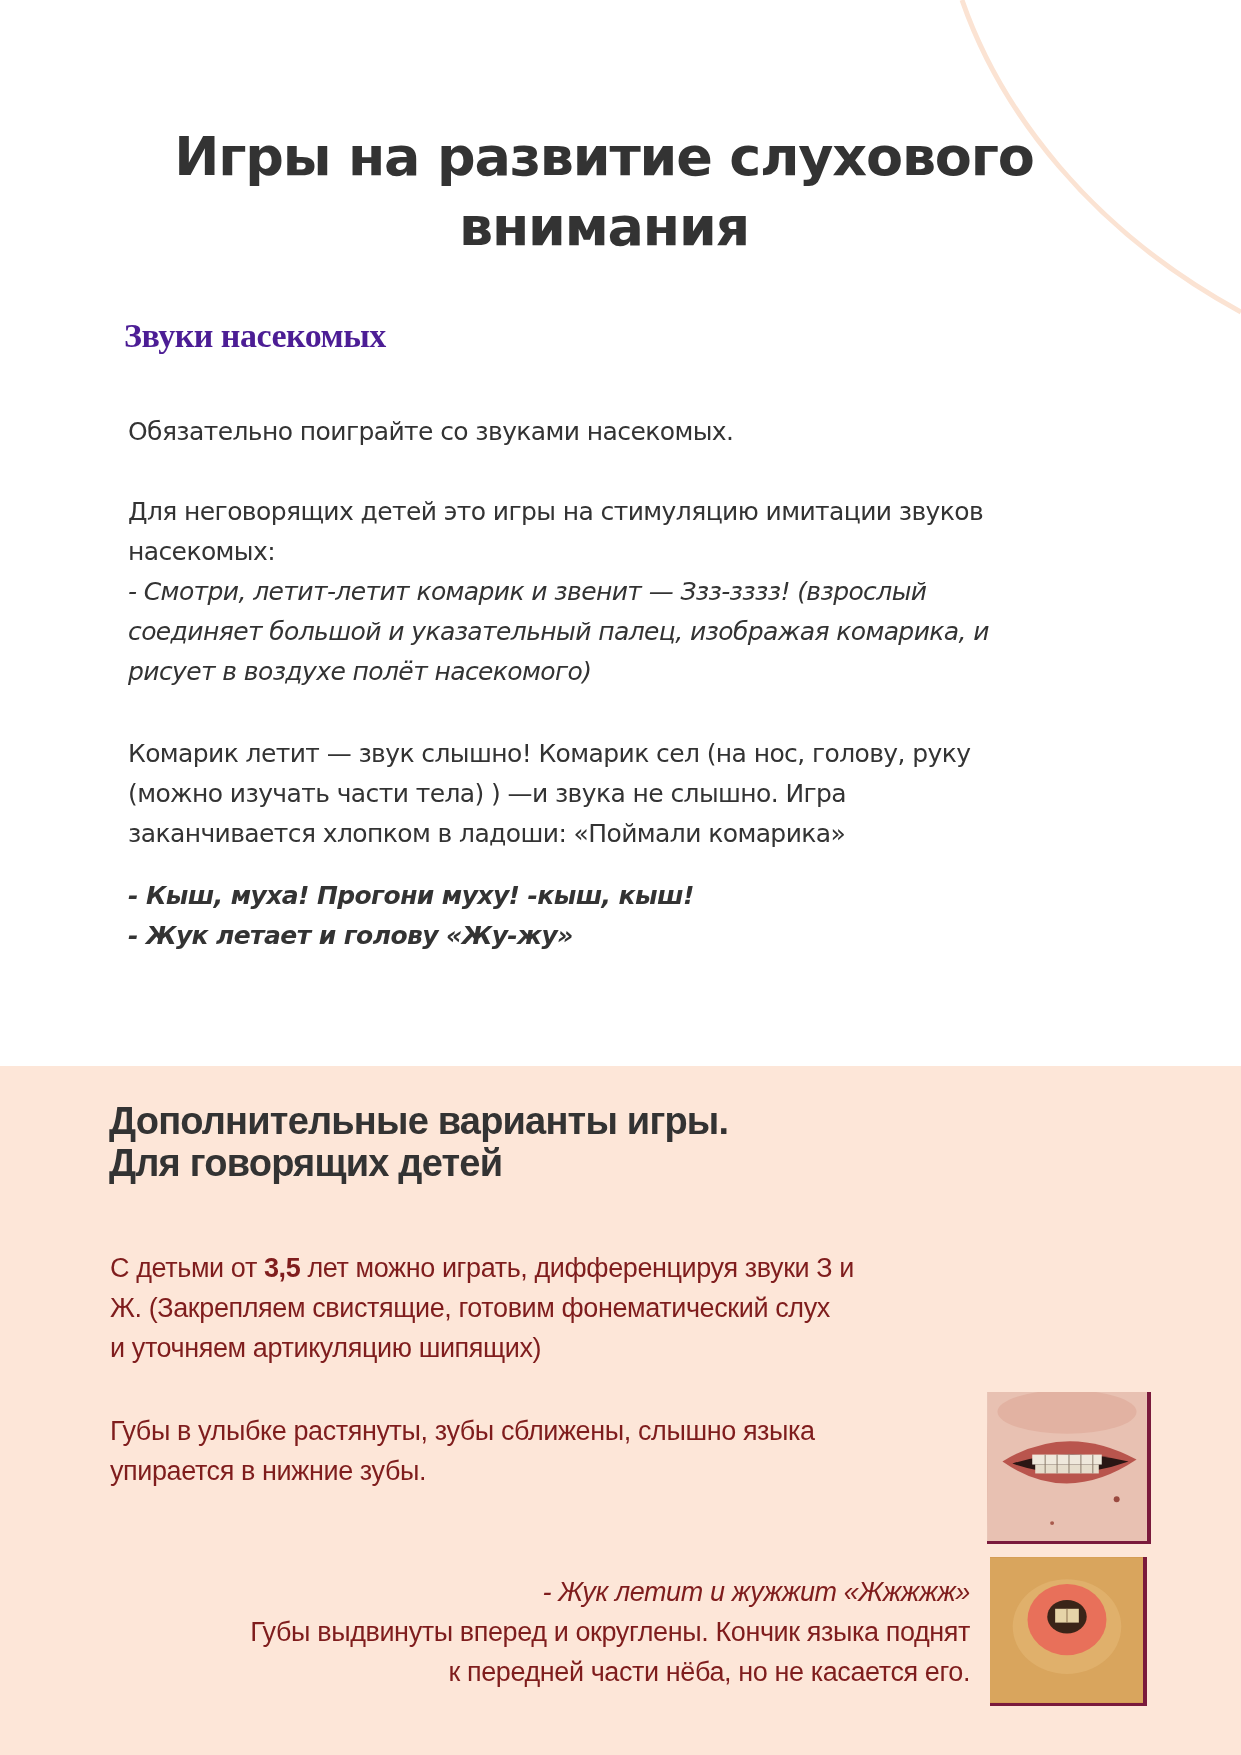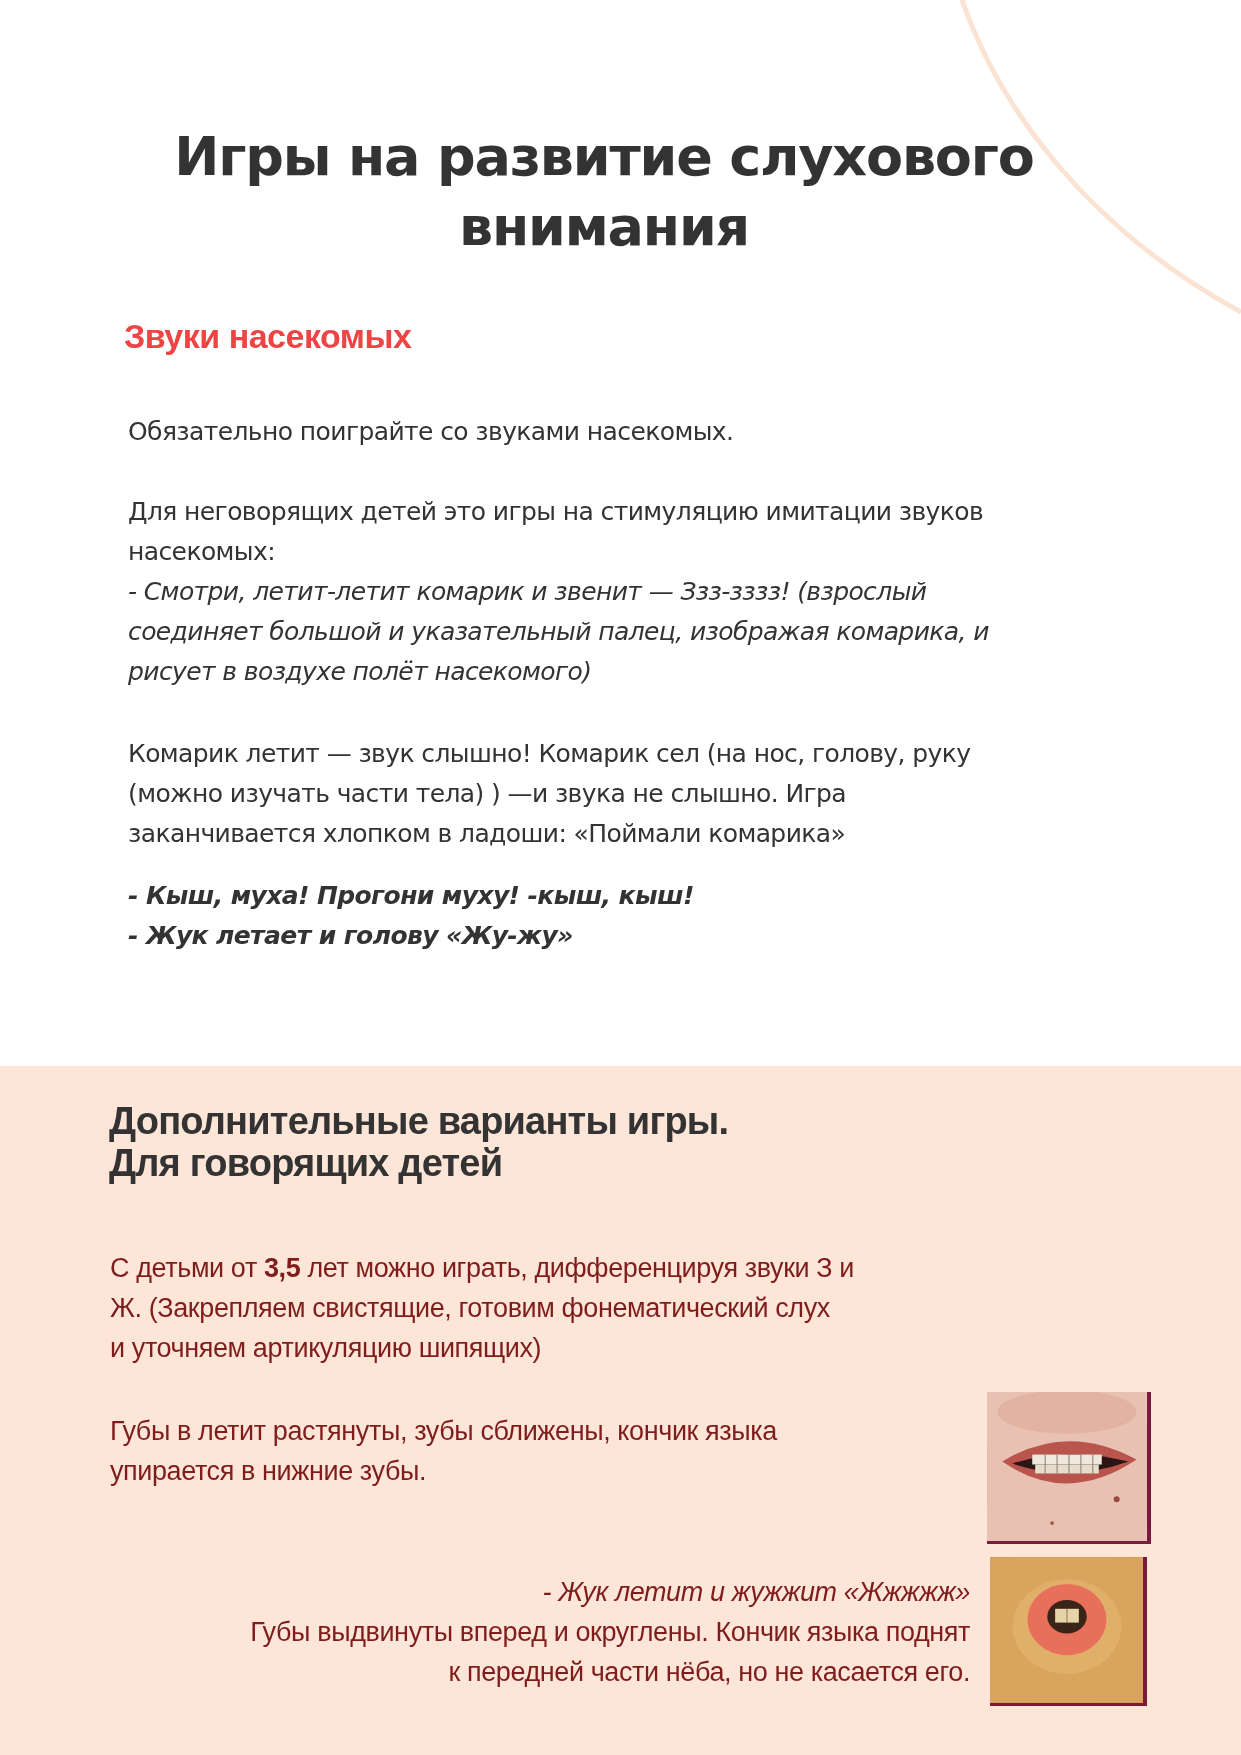--- a/index.html
+++ b/index.html
@@ -33,26 +33,26 @@
       line-height: 70px;
       letter-spacing: -1.2px;
       color: #333333;
       text-align: center;
     }
     .subtitle {
       position: absolute;
       left: 124px;
       top: 314px;
       margin: 0;
-      font-family: Liberation Sans, sans-serif;
+      font-family: Liberation Serif, serif;
       font-weight: bold;
       font-size: 34px;
       line-height: 44px;
       letter-spacing: -0.5px;
-      color: #ef4444;
+      color: #4c1d95;
     }
     .body-text {
       position: absolute;
       left: 124px;
       width: 980px;
       font-family: "DejaVu Sans", sans-serif;
       font-size: 25px;
       line-height: 40px;
       letter-spacing: -0.6px;
       color: #333333;
@@ -162,21 +162,21 @@
   <span>Для говорящих детей</span>
 </h2>
 
 <div class="b-text b1">
   <div><span>С детьми от </span><b>3,5</b><span> лет можно играть, дифференцируя звуки З и</span></div>
   <div>Ж. (Закрепляем свистящие, готовим фонематический слух</div>
   <div>и уточняем артикуляцию шипящих)</div>
 </div>
 
 <div class="b-text b2">
-  <div>Губы в летит растянуты, зубы сближены, кончик языка</div>
+  <div>Губы в улыбке растянуты, зубы сближены, слышно языка</div>
   <div>упирается в нижние зубы.</div>
 </div>
 
 <div class="b-text b3">
   <div class="italic"> - Жук летит и жужжит «Жжжжж»</div>
   <div>Губы выдвинуты вперед и округлены. Кончик языка поднят</div>
   <div>к передней части нёба, но не касается его.</div>
 </div>
 
 <div class="photo photo-smile">

